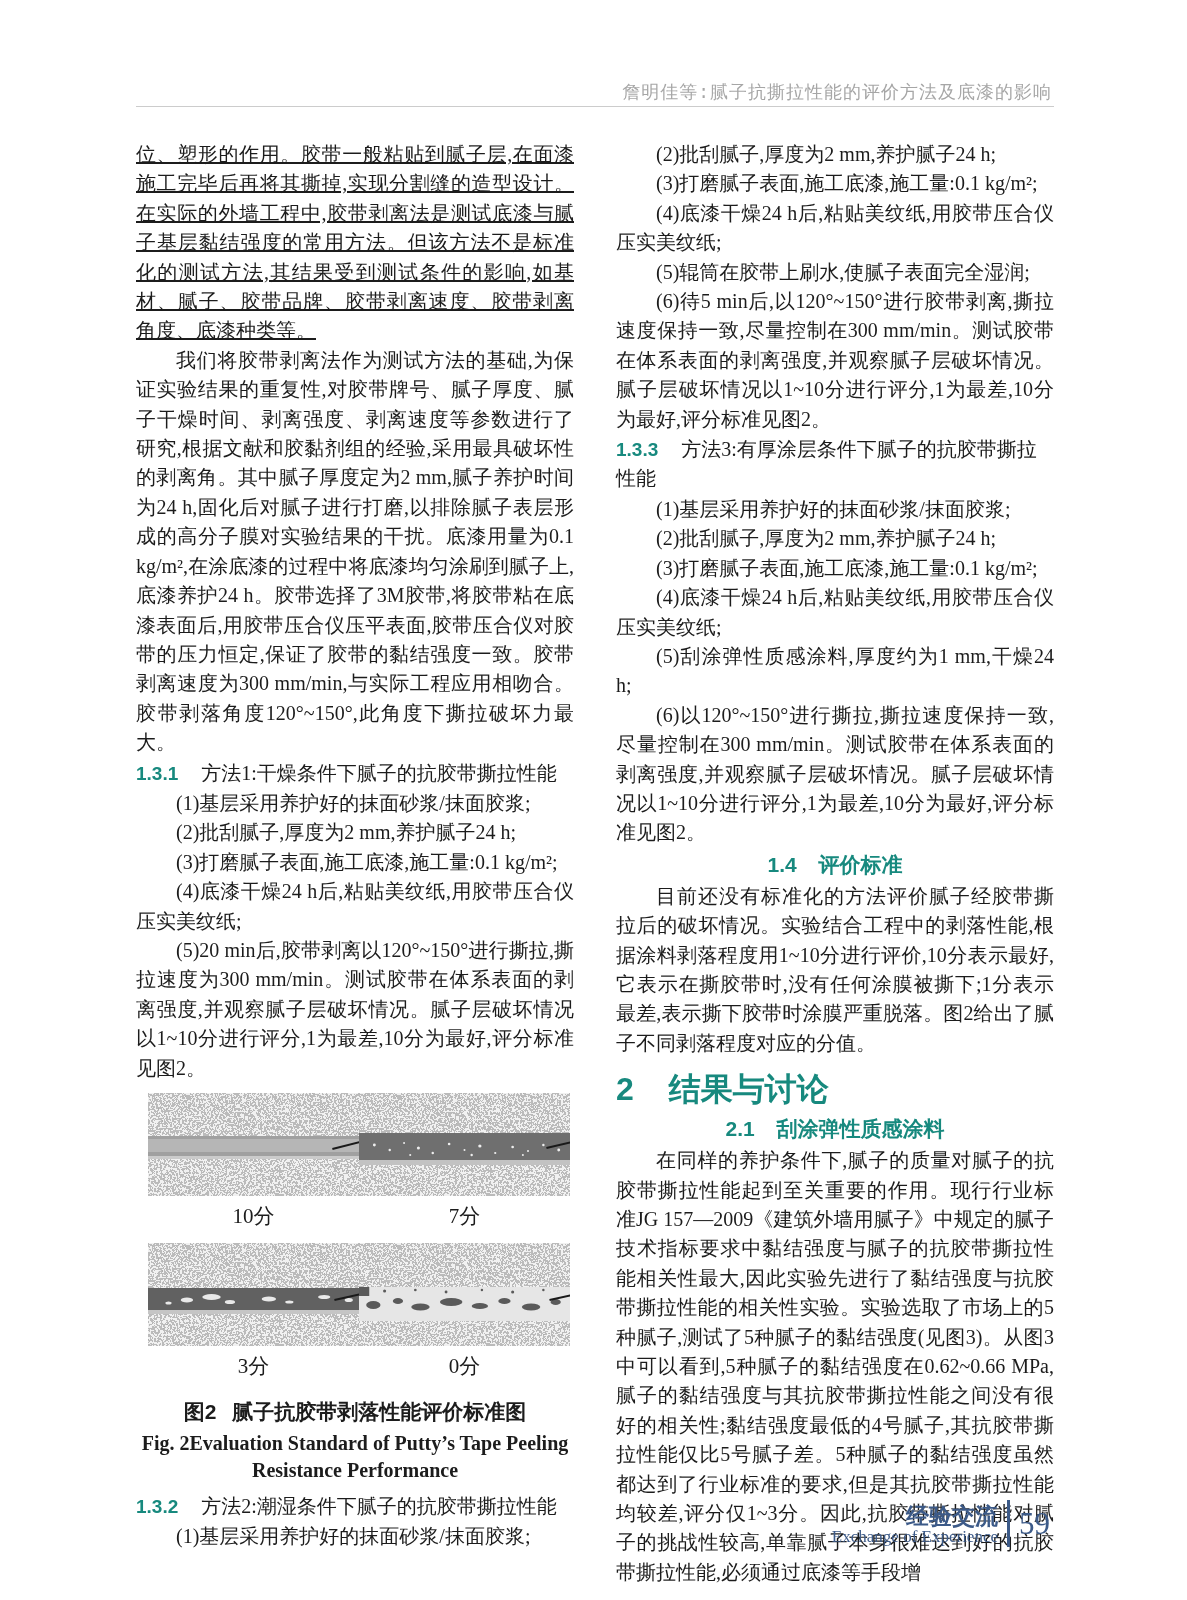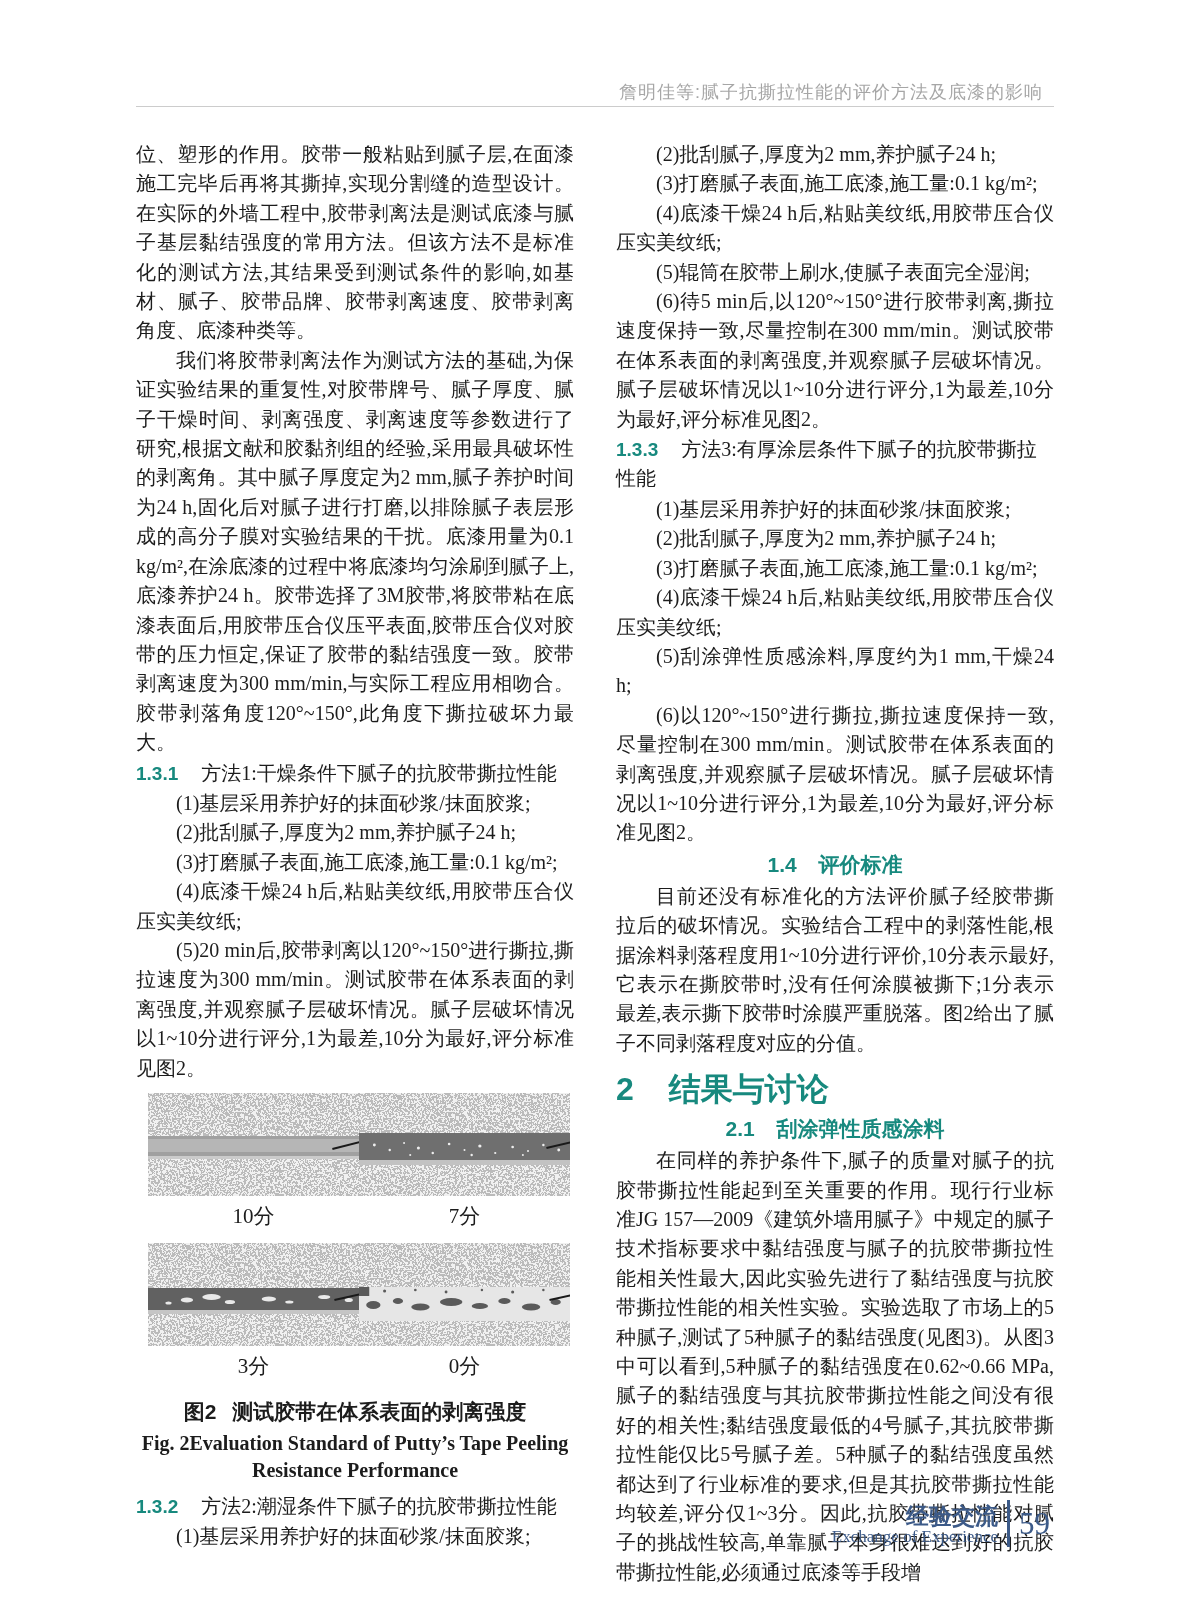--- a/index.html
+++ b/index.html
@@ -1,28 +1,28 @@
 <!DOCTYPE html>
 <html><head>
 <meta charset="utf-8">
 <style>
   html,body{margin:0;padding:0;background:#ffffff;}
   .page{position:relative;width:1187px;height:1600px;background:#fff;overflow:hidden;
         font-family:"Liberation Serif",serif;color:#1c1c1c;}
   
-  .running-head{position:absolute;top:80px;right:144px;font-size:18px;color:#a6a6a6;
-        font-family:Liberation Sans, sans-serif;letter-spacing:1px;}
+  .running-head{position:absolute;top:80px;right:135px;font-size:18px;color:#a6a6a6;
+        font-family:Liberation Mono, monospace;letter-spacing:1px;}
   .head-rule{position:absolute;top:106px;left:136px;width:918px;height:1px;background:#cccccc;}
   
   .col{position:absolute;top:140px;width:438px;font-size:20px;line-height:29.4px;
        text-align:justify;word-break:break-all;}
   .col-left{left:136px;}
   .col-right{left:616px;}
   p.body{margin:0;text-indent:2em;}
-  p.noindent{text-indent:0;}
+  p.noindent{text-indent:0;text-decoration:underline;}
   
   .h-sub{margin:1px 0;font-weight:400;font-size:20px;line-height:29.4px;text-align:left;}
   .h-sub .num{color:#17897e;font-family:"Liberation Sans",sans-serif;font-weight:700;
         margin-right:18px;font-size:19px;}
   .h-teal{color:#17897e;font-family:"Liberation Sans",sans-serif;font-weight:700;
         font-size:21px;line-height:30px;margin:2px 0;text-align:center;}
   .h-teal .num{margin-right:16px;}
   .h-big{color:#17897e;font-family:"Liberation Sans",sans-serif;font-weight:700;
         font-size:32px;line-height:34px;margin:14px 0 8px;text-align:left;}
   .h-big .num{margin-right:26px;}
@@ -174,21 +174,21 @@
               </g>
               <line x1="186" y1="57" x2="208" y2="52" stroke="#1a1a1a" stroke-width="2"></line>
             </svg>
           </div>
           <div class="fig-label">0分</div>
         </div>
 
       </div>
       <figcaption>
         <div class="cap-zh">
-          <span class="cl">图2</span><span>测试胶带在体系表面的剥离强度</span>
+          <span class="cl">图2</span><span>腻子抗胶带剥落性能评价标准图</span>
         </div>
         <div class="cap-en">
           <span class="cl">Fig. 2</span><span>Evaluation Standard of Putty’s Tape Peeling</span>
         </div>
         <div class="cap-en" style="margin-top:0;">Resistance Performance</div>
       </figcaption>
     </figure>
 
     <h4 class="h-sub" style="margin-top:8px;">
       <span class="num">1.3.2</span>

